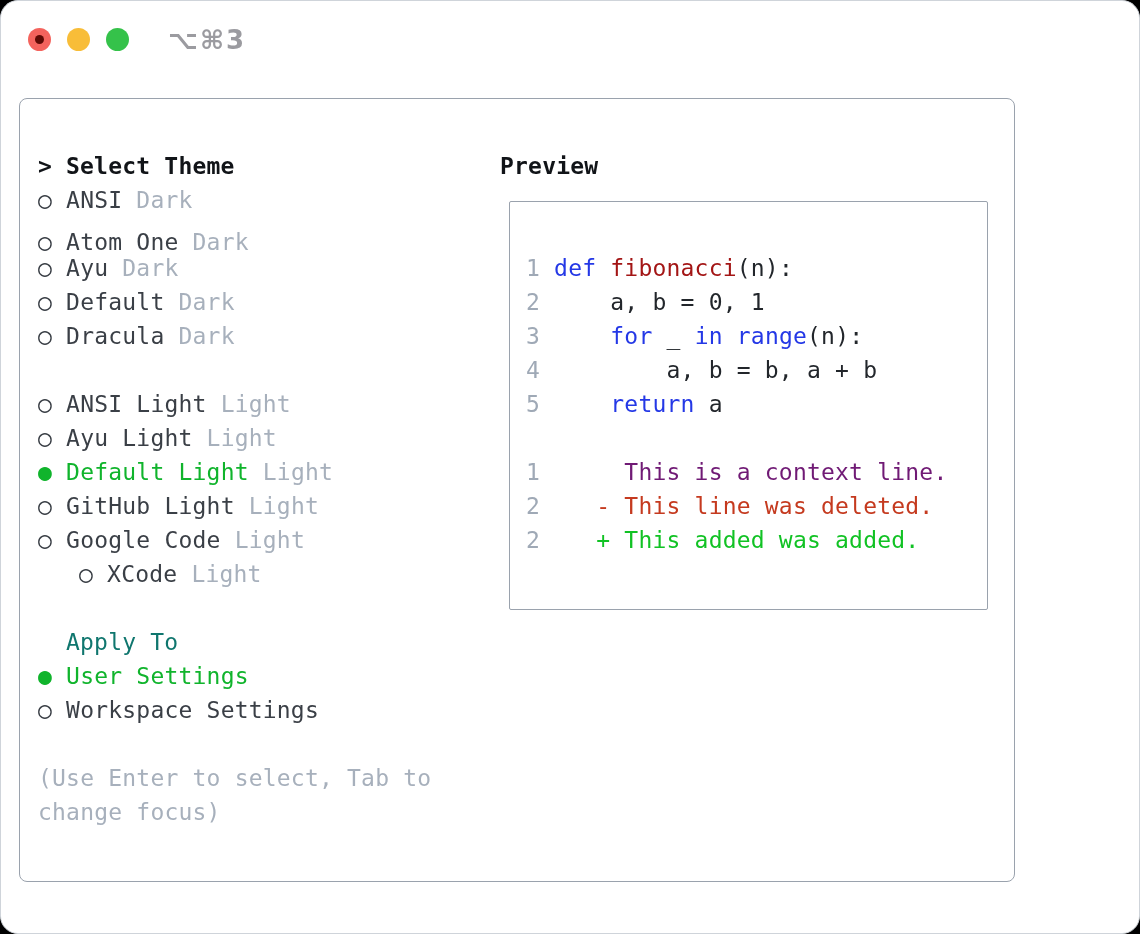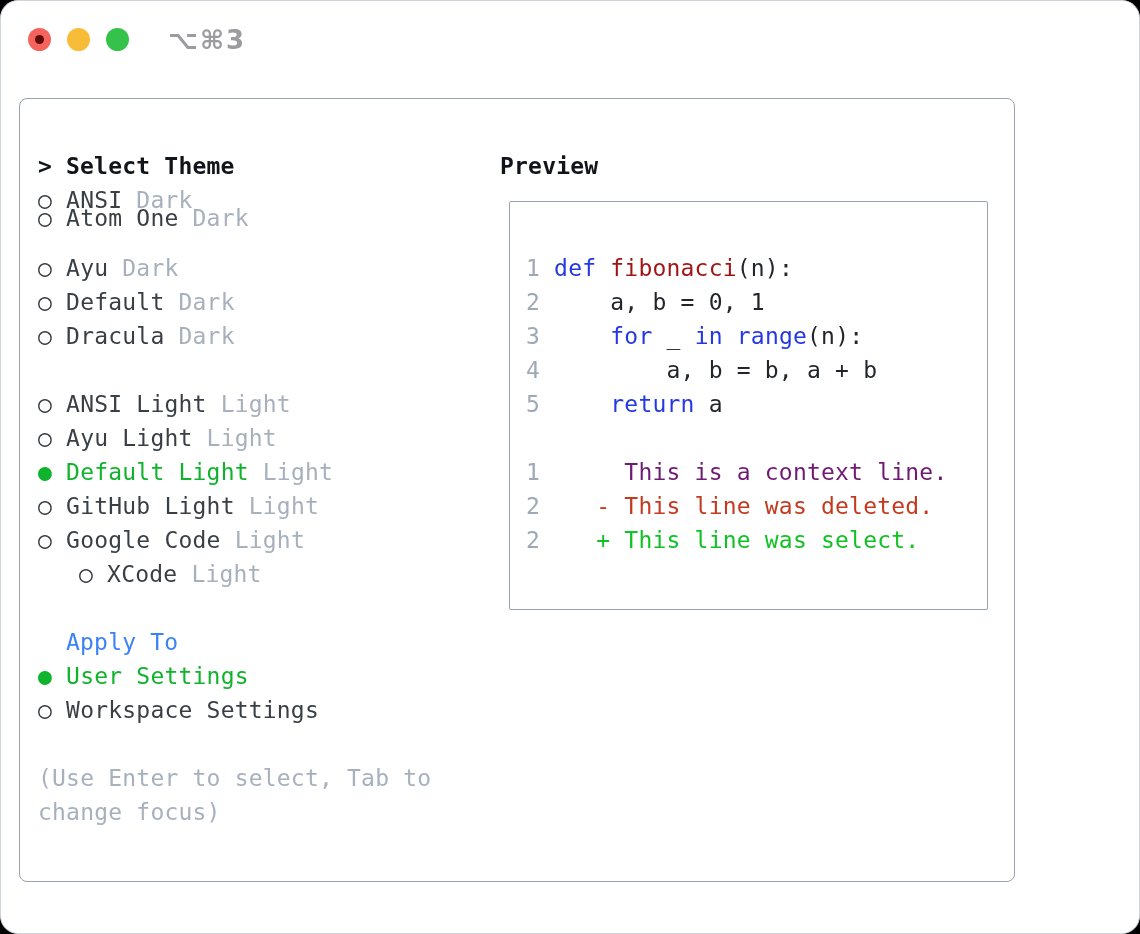--- a/index.html
+++ b/index.html
@@ -44,42 +44,42 @@
     <div class="light light-close"></div>
     <div class="light light-min"></div>
     <div class="light light-max"></div>
     <div class="shortcut">⌥⌘3</div>
 
     <div class="panel"></div>
 
     <div class="row bold" style="left:37px;top:148px">&gt;</div>
     <div class="row bold" style="left:65px;top:148px">Select Theme</div>
     <div class="row bold" style="left:499px;top:148px">Preview</div>
-    <div class="row" style="left:65px;top:624px;color:#3b82f6">Apply To</div>
+    <div class="row" style="left:65px;top:624px;color:#0f766e">Apply To</div>
     <div class="row muted" style="left:37px;top:760px">(Use Enter to select, Tab to</div>
     <div class="row muted" style="left:37px;top:794px">change focus)</div>
 
     <div class="preview-box"></div>
 
   <div class="row" style="left: 37px; top: 182px;"><span>○ </span><span>ANSI</span><span class="muted"> Dark</span></div>
-      <div class="row" style="left: 37px; top: 200px;"><span>○ </span><span>Atom One</span><span class="muted"> Dark</span></div>
+      <div class="row" style="left: 37px; top: 224px;"><span>○ </span><span>Atom One</span><span class="muted"> Dark</span></div>
       <div class="row" style="left: 37px; top: 250px;"><span>○ </span><span>Ayu</span><span class="muted"> Dark</span></div>
       <div class="row" style="left: 37px; top: 284px; text-align: center;"><span>○ </span><span>Default</span><span class="muted"> Dark</span></div>
       <div class="row" style="left: 37px; top: 318px;"><span>○ </span><span>Dracula</span><span class="muted"> Dark</span></div>
       <div class="row" style="left: 37px; top: 386px;"><span>○ </span><span>ANSI Light</span><span class="muted"> Light</span></div>
       <div class="row" style="left: 37px; top: 420px;"><span>○ </span><span>Ayu Light</span><span class="muted"> Light</span></div>
       <div class="row" style="left: 37px; top: 454px;"><span class="green">● </span><span class="green">Default Light</span><span class="muted"> Light</span></div>
       <div class="row" style="left: 37px; top: 488px;"><span>○ </span><span>GitHub Light</span><span class="muted"> Light</span></div>
       <div class="row" style="left: 37px; top: 522px;"><span>○ </span><span>Google Code</span><span class="muted"> Light</span></div>
       <div class="row" style="left: 37px; top: 556px; margin-left: 41px;"><span>○ </span><span>XCode</span><span class="muted"> Light</span></div>
       <div class="row" style="left: 37px; top: 658px;"><span class="green">● </span><span class="green">User Settings</span></div>
       <div class="row" style="left: 37px; top: 692px;"><span>○ </span><span>Workspace Settings</span></div>
       <div class="row" style="left: 525px; top: 250px;"><span class="num">1 </span><span class="kw">def </span><span class="fn">fibonacci</span><span class="pl">(n):</span></div>
       <div class="row" style="left: 525px; top: 284px;"><span class="num">2 </span><span class="pl">    a, b = 0, 1</span></div>
       <div class="row" style="left: 525px; top: 318px;"><span class="num">3 </span><span class="pl">    </span><span class="kw">for</span><span class="pl"> _ </span><span class="kw">in</span><span class="pl"> </span><span class="kw">range</span><span class="pl">(n):</span></div>
       <div class="row" style="left: 525px; top: 352px;"><span class="num">4 </span><span class="pl">        a, b = b, a + b</span></div>
       <div class="row" style="left: 525px; top: 386px;"><span class="num">5 </span><span class="pl">    </span><span class="kw">return</span><span class="pl"> a</span></div>
       <div class="row" style="left: 525px; top: 420px;"><span class="num"> </span></div>
       <div class="row" style="left: 525px; top: 454px;"><span class="num">1 </span><span class="ctx">     This is a context line.</span></div>
       <div class="row" style="left: 525px; top: 488px;"><span class="num">2 </span><span class="del">   - This line was deleted.</span></div>
-      <div class="row" style="left: 525px; top: 522px;"><span class="num">2 </span><span class="add">   + This line was select.</span></div>
+      <div class="row" style="left: 525px; top: 522px;"><span class="num">2 </span><span class="add">   + This added was added.</span></div>
     </div>
 </div>
 
 </body></html>

